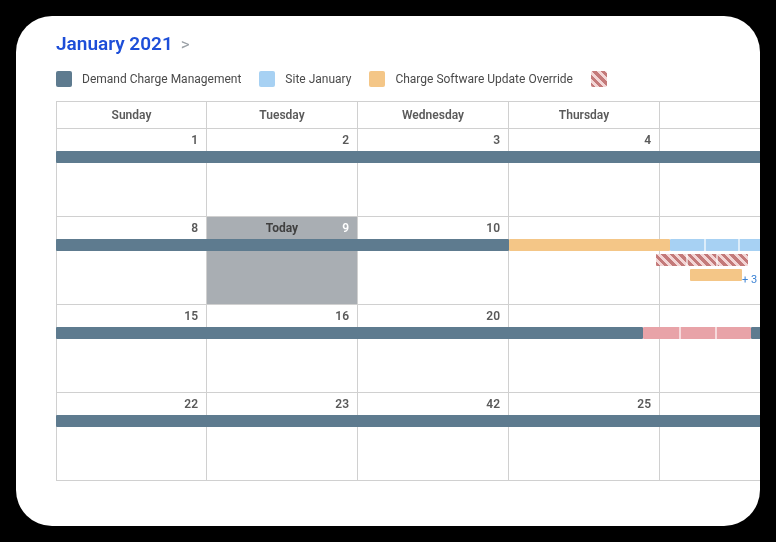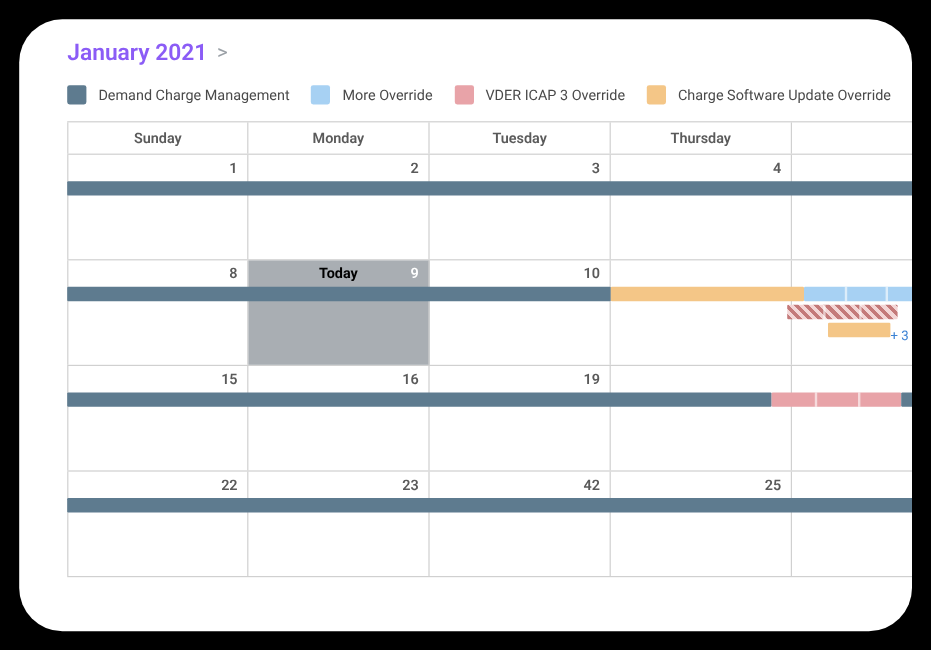--- a/index.html
+++ b/index.html
@@ -30,21 +30,21 @@
   }
   .title-row {
     display: flex;
     align-items: center;
     gap: 8px;
     padding: 6px 0 12px 0;
   }
   .title {
     font-size: 19px;
     font-weight: 600;
-    color: #8b5cf6;
+    color: #1d4ed8;
   }
   .nav-arrow {
     font-size: 17px;
     color: #9aa0a6;
     cursor: pointer;
     user-select: none;
   }
   .legend-row {
     display: flex;
     align-items: center;
@@ -113,21 +113,21 @@
   }
   .today { background: #a9aeb3; }
   .today .datenum { color: #fff; }
   .today-label {
     position: absolute;
     top: 4px;
     left: 0; right: 0;
     text-align: center;
     font-size: 12px;
     font-weight: 700;
-    color: #000000;
+    color: #404040;
   }
   .bars {
     position: absolute;
     left: 0; right: 0;
     top: 22px;
   }
   .bar {
     position: absolute;
     height: 12px;
     border-radius: 1px;
@@ -165,40 +165,36 @@
       <span class="nav-arrow">&gt;</span>
     </div>
 
     <div class="legend-row" id="legend-row">
         <div class="legend-item">
           <span class="swatch sw-dcm"></span>
           <span>Demand Charge Management</span>
         </div>
         <div class="legend-item">
           <span class="swatch sw-site"></span>
-          <span>More Override</span>
-        </div>
-        <div class="legend-item">
-          <span class="swatch sw-vder"></span>
-          <span>VDER ICAP 3 Override</span>
+          <span>Site January</span>
         </div>
         <div class="legend-item">
           <span class="swatch sw-acumen"></span>
           <span>Charge Software Update Override</span>
         </div>
         <div class="legend-item">
           <span class="swatch sw-hatch"></span>
         </div>
       </div>
 
     <div class="cal">
       <div class="dayhdr-row" id="dayhdr-row">
           <div class="dayhdr">Sunday</div>
-          <div class="dayhdr">Monday</div>
           <div class="dayhdr">Tuesday</div>
+          <div class="dayhdr">Wednesday</div>
           <div class="dayhdr">Thursday</div>
         </div>
       <div id="weeks">
           <div class="week">
             <div class="cells">
               <div class="cell">
                 <div class="datenum">1</div>
               </div>
               <div class="cell">
                 <div class="datenum">2</div>
@@ -246,21 +242,21 @@
           </div>
           <div class="week">
             <div class="cells">
               <div class="cell">
                 <div class="datenum">15</div>
               </div>
               <div class="cell">
                 <div class="datenum">16</div>
               </div>
               <div class="cell">
-                <div class="datenum">19</div>
+                <div class="datenum">20</div>
               </div>
               <div class="cell"></div>
             </div>
             <div class="bars">
               <div class="bar b-dcm" style="left: 0px; width: 587px; top: 0px;"></div>
               <div class="bar b-vder" style="left: 587px; width: 108px; top: 0px;">
                 <div class="seg-line" style="left: 36px;"></div>
                 <div class="seg-line" style="left: 72px;"></div>
               </div>
               <div class="bar b-dcm" style="left: 695px; width: 125px; top: 0px;"></div>

